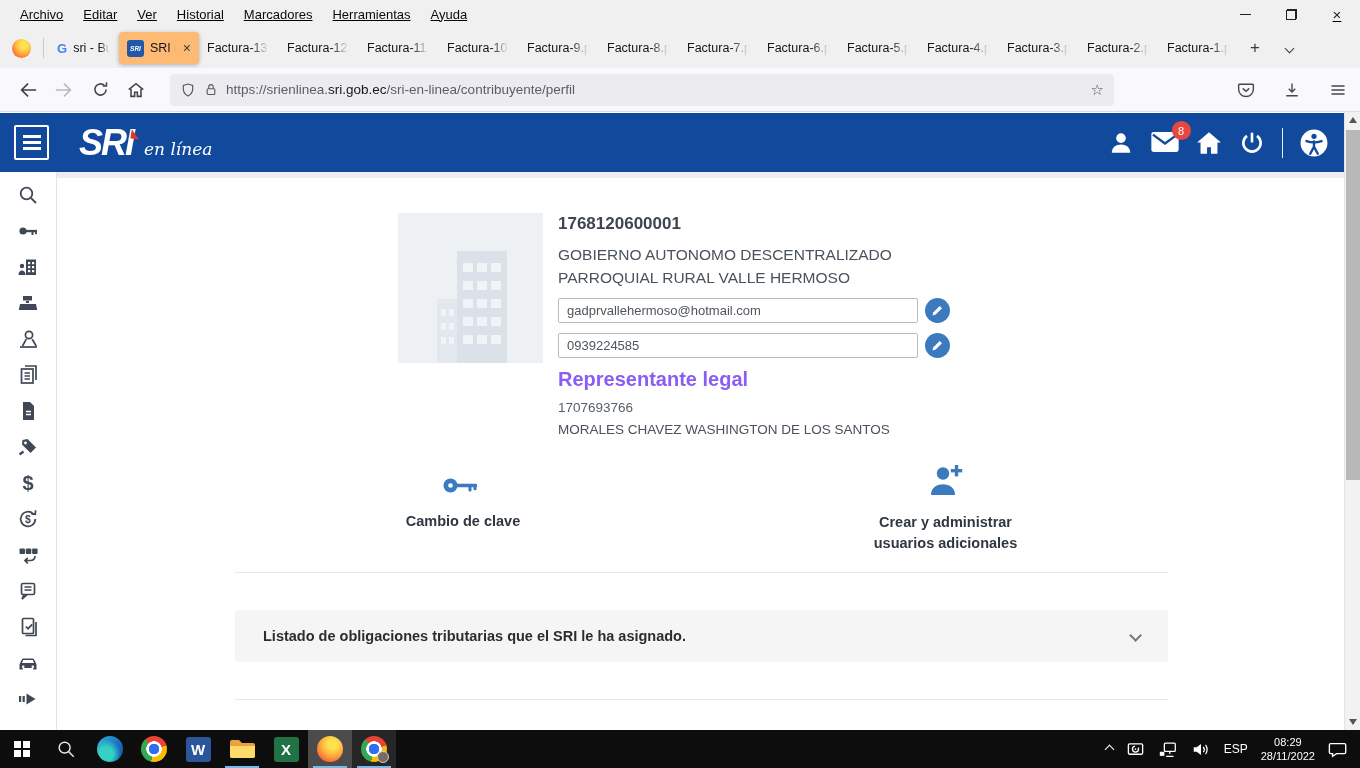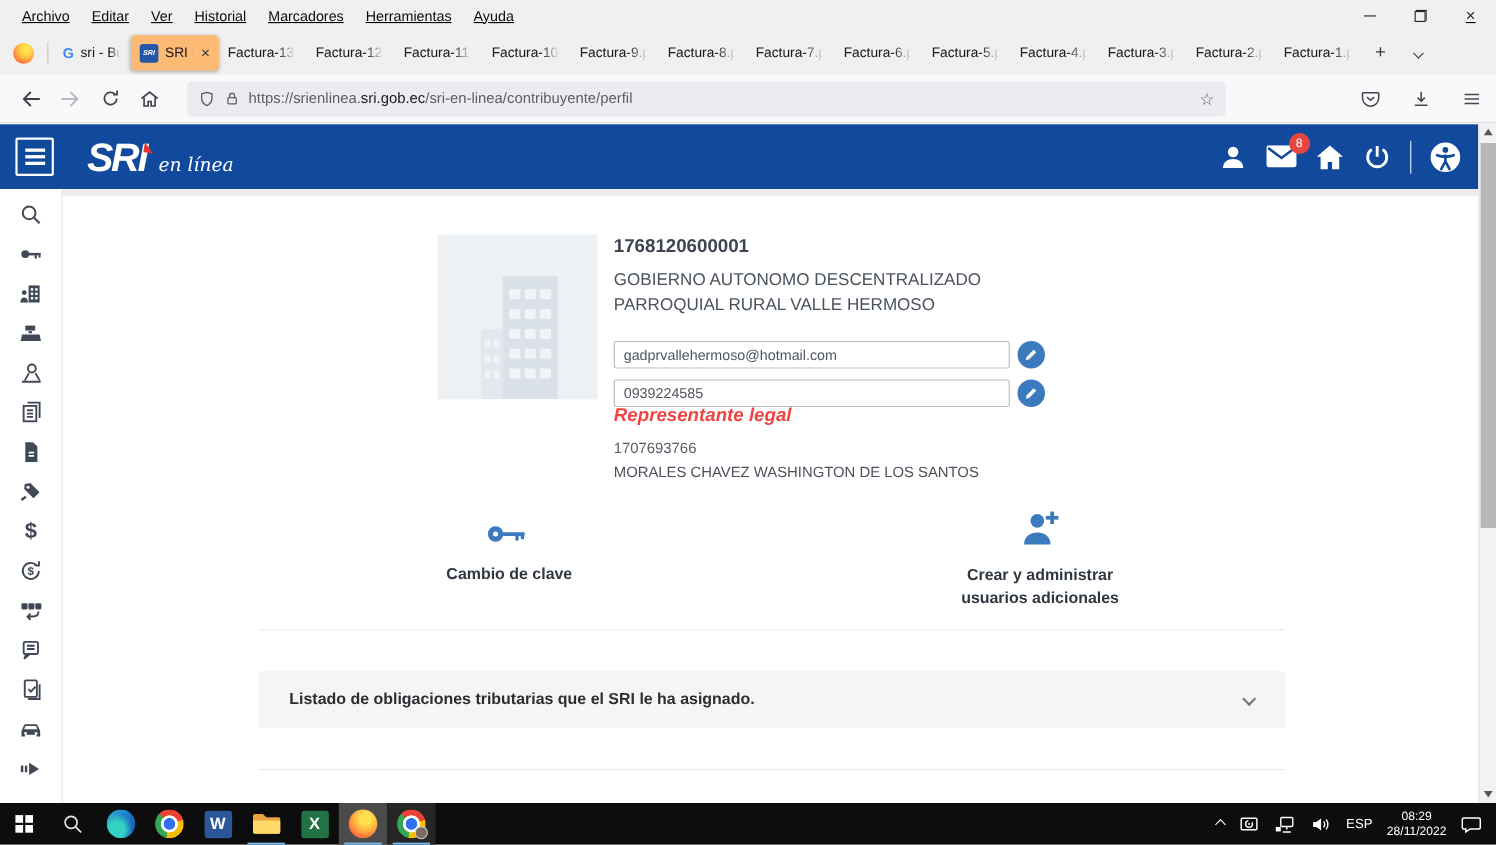--- a/index.html
+++ b/index.html
@@ -59,24 +59,24 @@
   
   .page { position:absolute; top:172px; left:0; right:16px; bottom:38px; background:#fff; }
   .topstrip { position:absolute; top:0; left:57px; right:0; height:6px; background:#ededf0; }
   .sidebar { position:absolute; top:0; left:0; bottom:0; width:57px; border-right:1px solid #e4e4e6; background:#fff; display:flex; flex-direction:column; align-items:center; padding-top:11px; gap:12px; }
   .sb-ic { width:26px; height:24px; display:flex; align-items:center; justify-content:center; color:#3f4854; }
 
   .building { position:absolute; left:398px; top:41px; width:145px; height:150px; background:#eef1f4; display:flex; align-items:flex-end; justify-content:center; overflow:hidden; }
   .info { position:absolute; left:558px; top:42px; width:380px; }
   .ruc { font-size:17px; font-weight:bold; color:#3e4551; margin-bottom:10px; }
   .bname { font-size:15.5px; color:#4a525d; line-height:22.5px; }
-  .field-row { position:absolute; left:558px; display:flex; align-items:center; gap:7px;margin-top:12px; }
+  .field-row { position:absolute; left:558px; display:flex; align-items:center; gap:7px; }
   .field-row input { width:360px; height:25px; border:1px solid #b6bcc3; border-radius:2px; padding:0 8px; font-size:13px; color:#4f565e; font-family:"Liberation Sans", sans-serif; background:#fff; }
   .edit-btn { width:25px; height:25px; border-radius:50%; background:#3b7abf; border:none; display:flex; align-items:center; justify-content:center; }
-  .rep-title { position:absolute; left:558px; top:196px; font-size:17px; font-weight:bold; color:#ef4444;font-style:italic; }
+  .rep-title { position:absolute; left:558px; top:196px; font-size:20px; font-weight:bold; color:#8b5cf6; }
   .rep-id { position:absolute; left:558px; top:228px; font-size:13.5px; color:#565e66; }
   .rep-name { position:absolute; left:558px; top:250px; font-size:13.5px; color:#4a525c; }
 
   .action { position:absolute; text-align:center; }
   .action-label { font-size:14.5px; font-weight:bold; color:#2f3740; line-height:21px; margin-top:10px; }
   .a1 { left:388px; top:302px; width:150px; }
   .a2 { left:858px; top:292px; width:175px; }
 
   .hdiv { position:absolute; left:235px; width:933px; height:1px; background:#e9e9eb; }
   .accordion { position:absolute; left:235px; top:438px; width:933px; height:52px; background:#f5f5f6; border-radius:2px; display:flex; align-items:center; padding:0 28px; }

